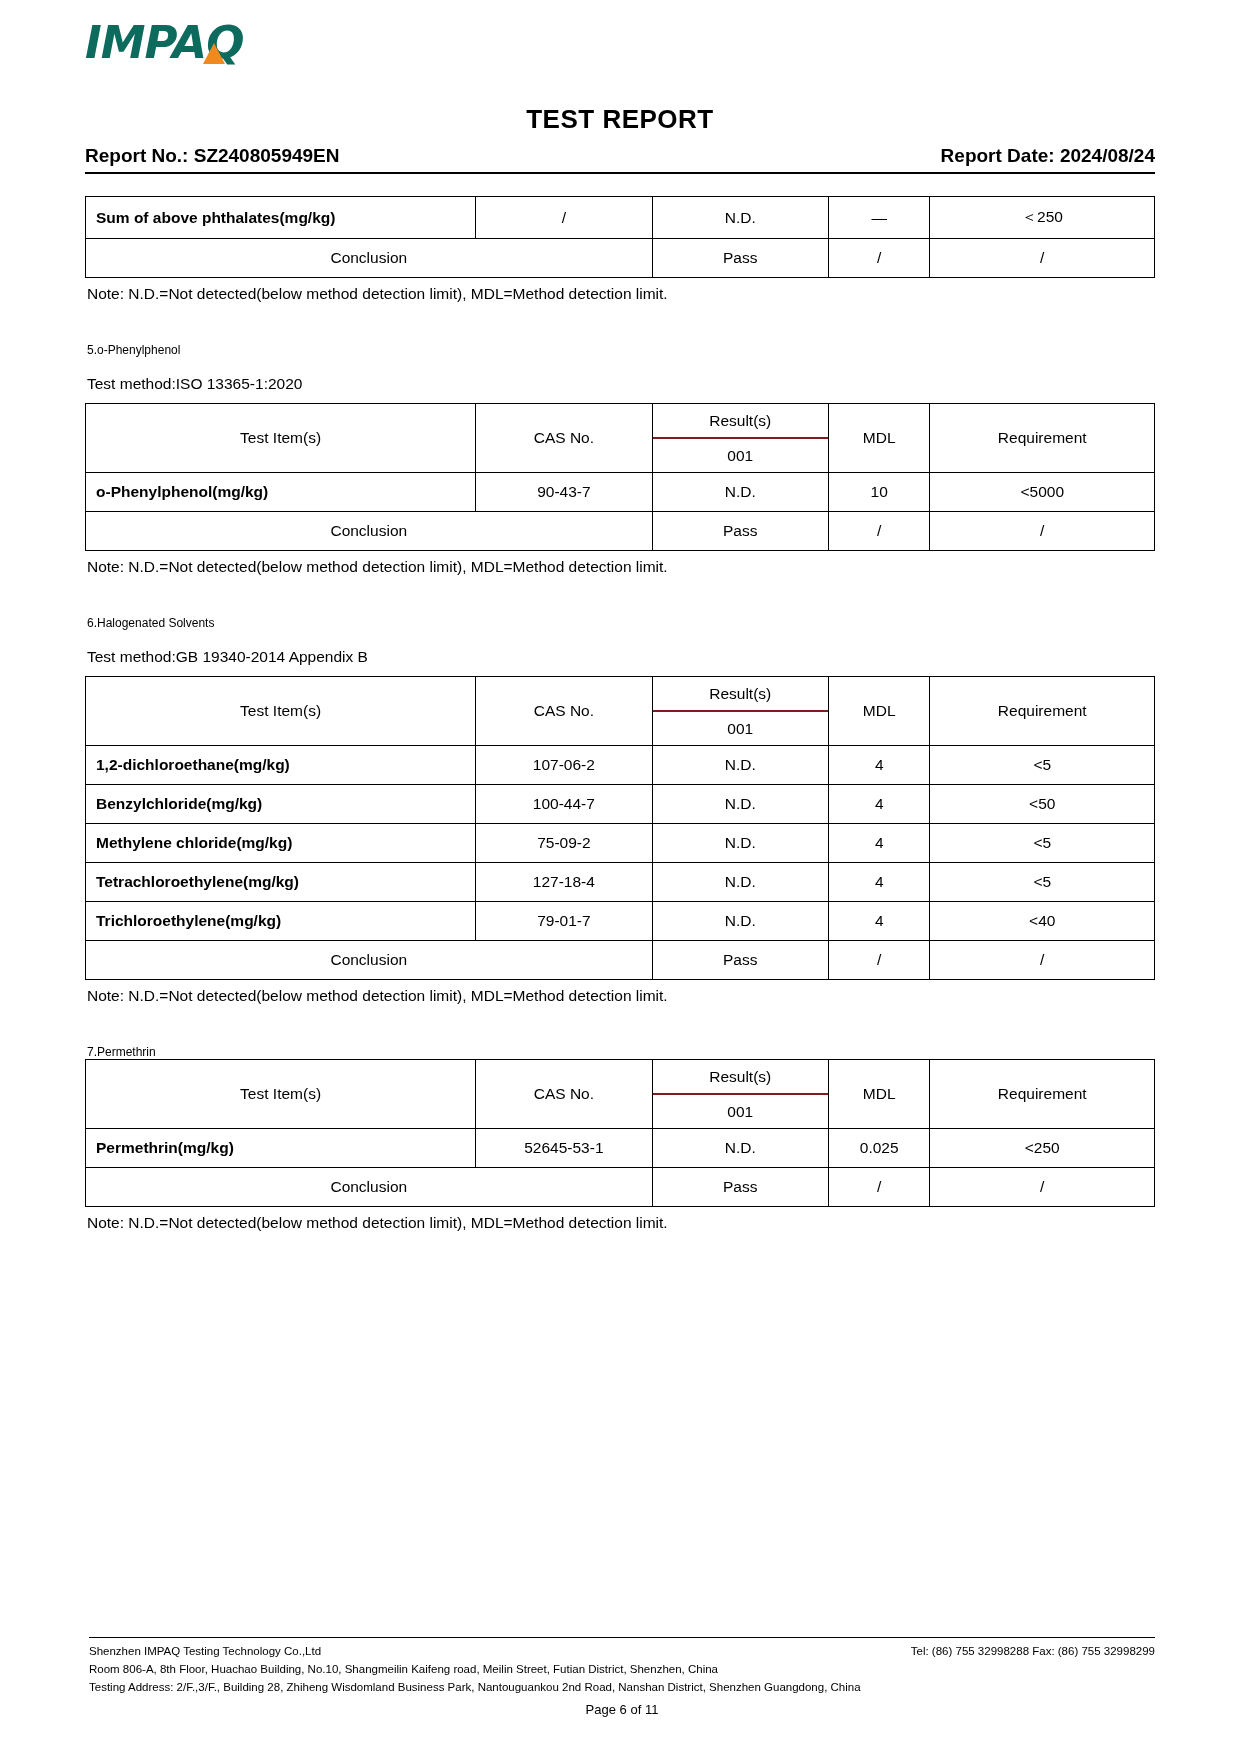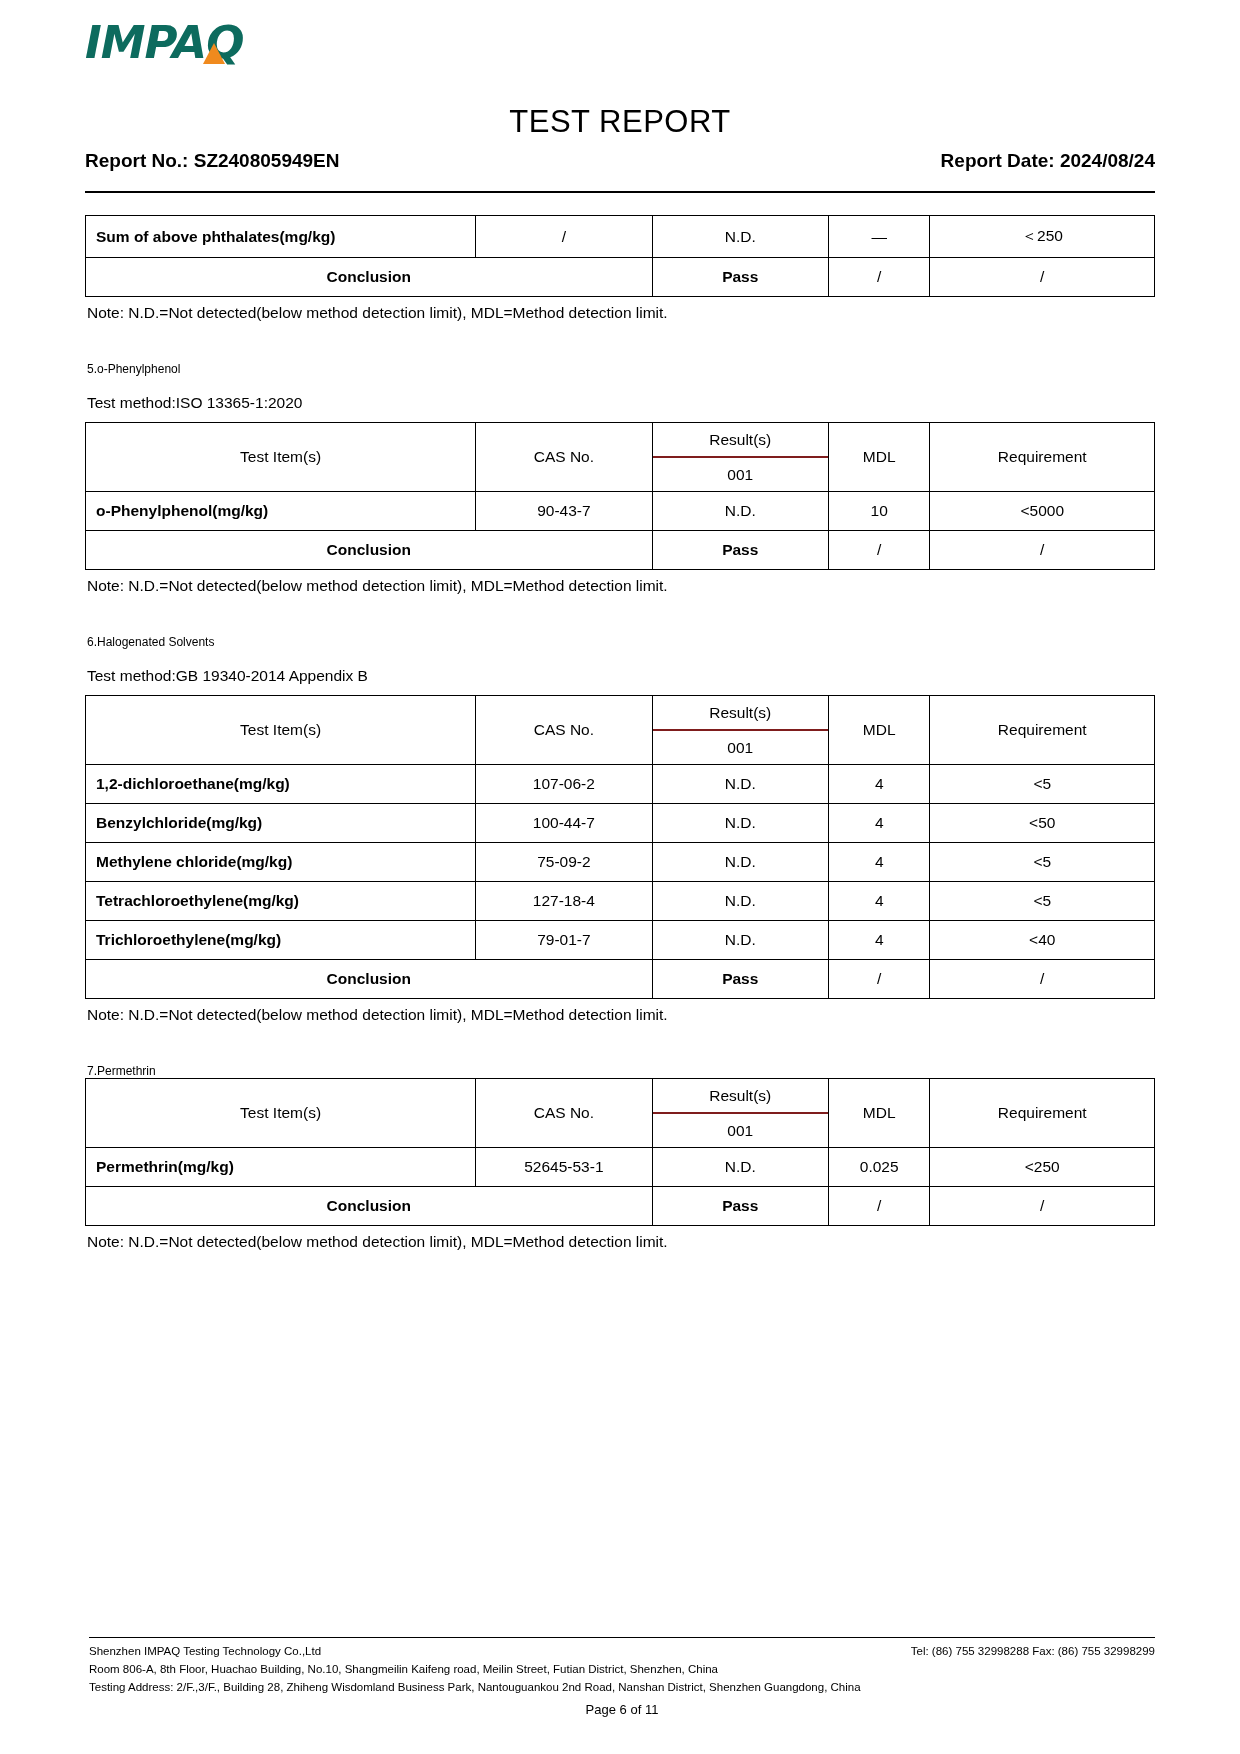--- a/index.html
+++ b/index.html
@@ -49,37 +49,37 @@
     width: 0;
     height: 0;
     border-left: 11px solid transparent;
     border-right: 11px solid transparent;
     border-bottom: 21px solid #f08a1e;
   }
 
   
   .doc-title {
     text-align: center;
-    font-size: 31px;
-    font-weight: normal;
+    font-size: 26px;
+    font-weight: bold;
     letter-spacing: 0.5px;
     margin-top: 14px;
     margin-bottom: 10px;
     font-family: "Liberation Sans", sans-serif;
   }
 
   
   .report-line {
     display: flex;
     justify-content: space-between;
     align-items: baseline;
     font-size: 19px;
     font-weight: bold;
     border-bottom: 2px solid #000;
-    padding-bottom: 19px;
+    padding-bottom: 5px;
     margin-bottom: 22px;
   }
 
   
   table.rep {
     width: 100%;
     border-collapse: collapse;
     table-layout: fixed;
     font-size: 15.5px;
   }
@@ -89,21 +89,21 @@
     text-align: center;
     vertical-align: middle;
     font-weight: normal;
   }
   table.rep td.left {
     text-align: left;
     padding-left: 10px;
     font-weight: bold;
   }
   table.rep td.bold {
-    font-weight: bold;
+    font-weight: normal;
   }
   .col-item   { width: 36.5%; }
   .col-cas    { width: 16.5%; }
   .col-result { width: 16.5%; }
   .col-mdl    { width: 9.5%; }
   .col-req    { width: 21%; }
 
   .hdr-result-wrap {
     padding: 0 !important;
   }

